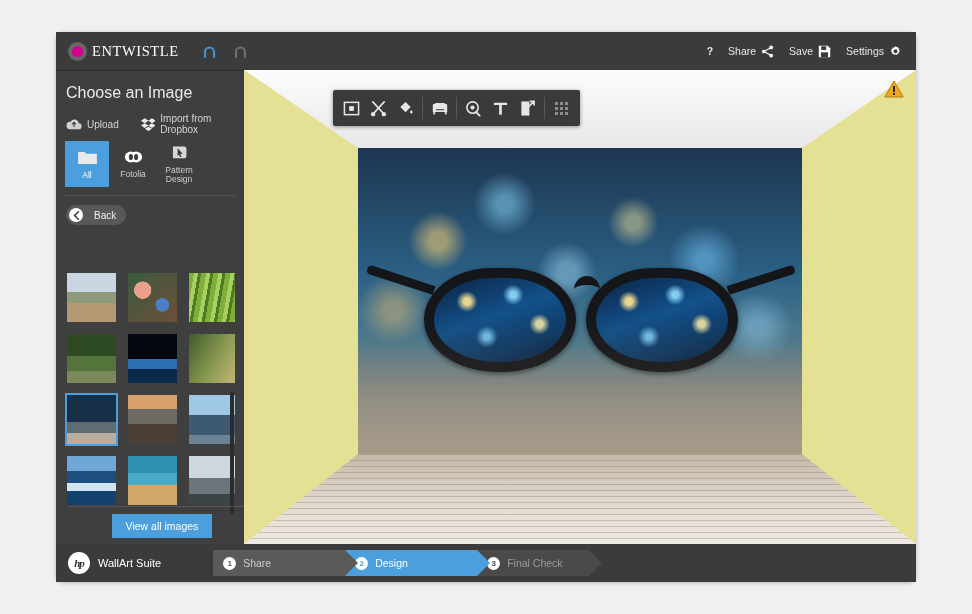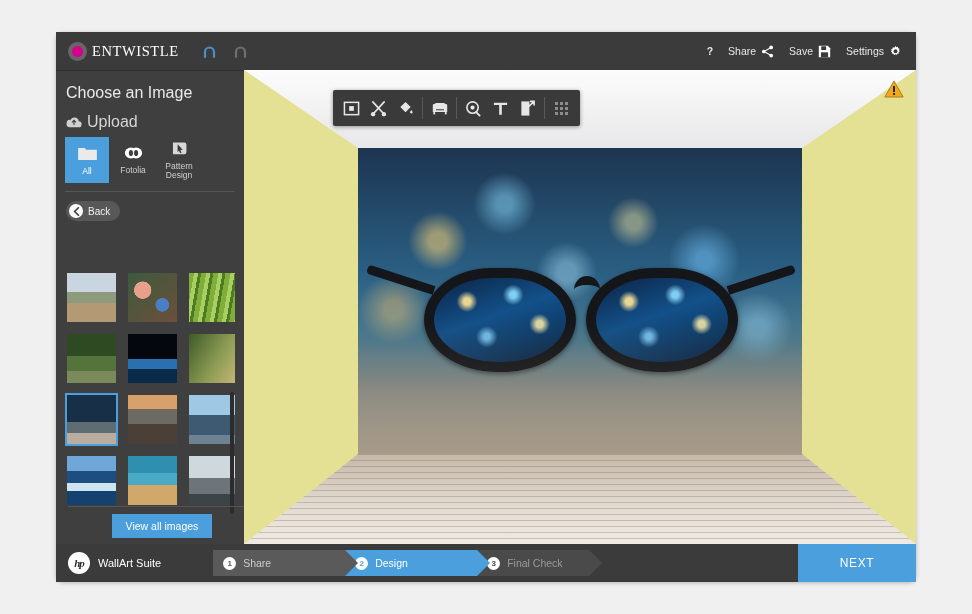--- a/index.html
+++ b/index.html
@@ -58,21 +58,21 @@
     width: 188px; height: 474px;
     background: #3f3f3f;
     border-top: 1px solid #2e2e2e;
   }
   .panel-title {
     color: #e9e9e9; font-size: 16px;
     margin: 13px 0 0 10px;
   }
   .src-row { display: flex; margin: 11px 0 0 10px; gap: 22px; }
   .src { display: flex; align-items: center; gap: 5px; cursor: pointer; }
-  .src span { color: #d5d5d5; font-size: 16px; }
+  .src span { color: #d5d5d5; font-size: 10px; }
 
   .tabs {
     display: flex; margin: 16px 9px 0 9px;
     border-bottom: 1px solid #555;
   }
   .tab {
     flex: 1; text-align: center; padding-bottom: 7px;
     color: #b9b9b9; font-size: 10.5px; cursor: pointer;
     position: relative;
   }
@@ -89,21 +89,21 @@
   .cat {
     width: 44px; height: 46px; display: flex; flex-direction: column;
     align-items: center; justify-content: center; cursor: pointer;
     color: #cfcfcf; font-size: 8.5px; line-height: 1.15; text-align: center;
     padding-top: 2px;
   }
   .cat.active { background: #4a9fdc; color: #fff; }
   .cat .ci { margin-bottom: 3px; }
 
   .back-btn {
-    display: inline-flex; align-items: center; gap: 5px;
+    display: inline-flex; align-items: center; gap: 11px;
     background: #585858; border-radius: 11px;
     padding: 3px 10px 3px 3px; margin: 9px 0 0 10px; cursor: pointer;
   }
   .back-btn .circ {
     width: 14px; height: 14px; border-radius: 50%; background: #fff;
     display: flex; align-items: center; justify-content: center;
   }
   .back-btn span { color: #f0f0f0; font-size: 10px; }
 
   .thumbs-wrap {
@@ -335,20 +335,26 @@
   <div class="sidebar">
     <div class="panel-title">Choose an Image</div>
 
     <div class="src-row">
       <div class="src">
         <svg width="16" height="14" viewBox="0 0 18 14">
           <path d="M4.4 13h9.6a3.4 3.4 0 0 0 .3-6.8A4.8 4.8 0 0 0 5.2 4.6 3.9 3.9 0 0 0 4.4 13z" fill="#d0d0d0"></path>
           <path d="M9 10.4V5.6 M6.7 7.5 9 5.2l2.3 2.3" stroke="#3f3f3f" stroke-width="1.3" fill="none"></path>
         </svg>
         <span>Upload</span>
+      </div>
+      <div class="src">
+        <svg width="16" height="14" viewBox="0 0 18 16">
+          <path d="M4.6 1 0 4l4.6 3L9.2 4zM13.4 1 9 4l4.6 3L18 4zM0 10l4.6 3L9.2 10 4.6 7zM13.4 7 9 10l4.4 3L18 10zM4.8 14l4.4 2.6L13.6 14 9.2 11.4z" fill="#ececec"></path>
+        </svg>
+        <span>Import from Dropbox</span>
       </div>
     </div>
 
 
     <div class="cat-row">
       <div class="cat active">
         <span class="ci">
           <svg width="19" height="15" viewBox="0 0 20 16">
               <path d="M0 2h7l1.6 2H20v11H0z" fill="#eaeaea"></path>
             </svg>
@@ -511,16 +517,15 @@
         </div>
         <div class="step active">
           <span class="num">2</span>
           <span>Design</span>
         </div>
         <div class="step dim">
           <span class="num">3</span>
           <span>Final Check</span>
         </div>
       </div>
-    <button class="next-btn">NEXT</button>
   </div>
 
 </div>
 
 </body></html>

